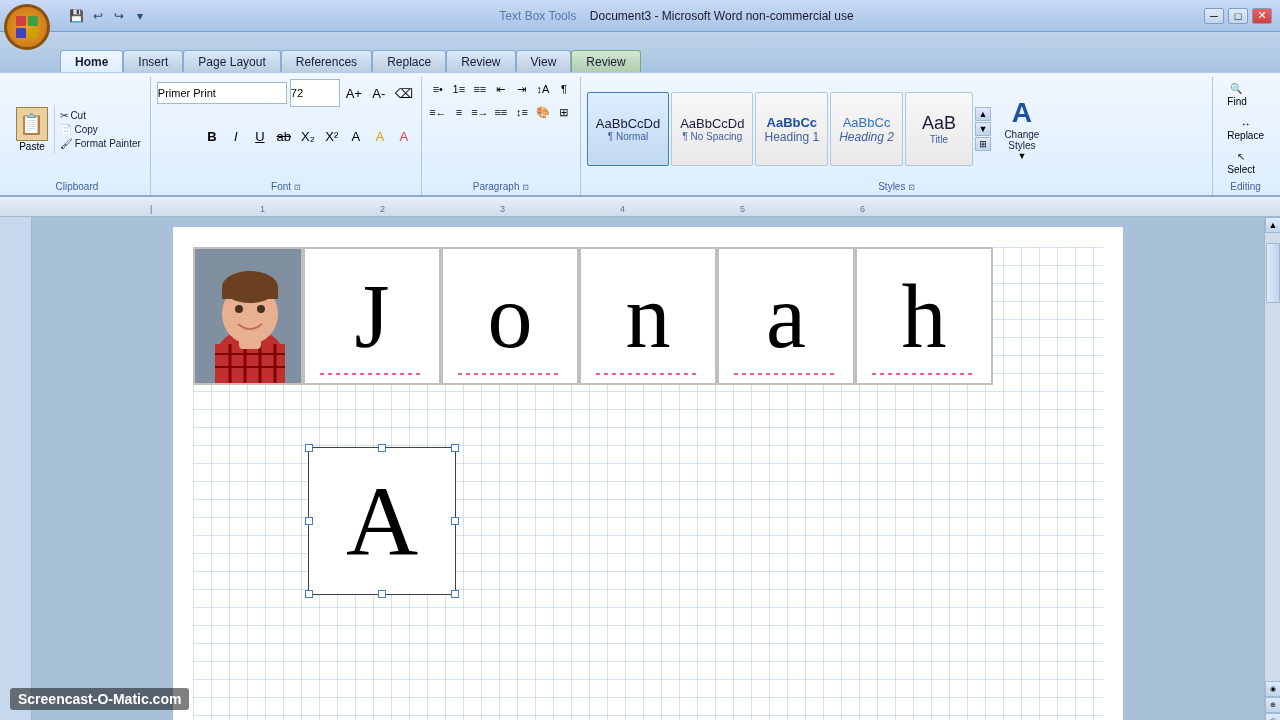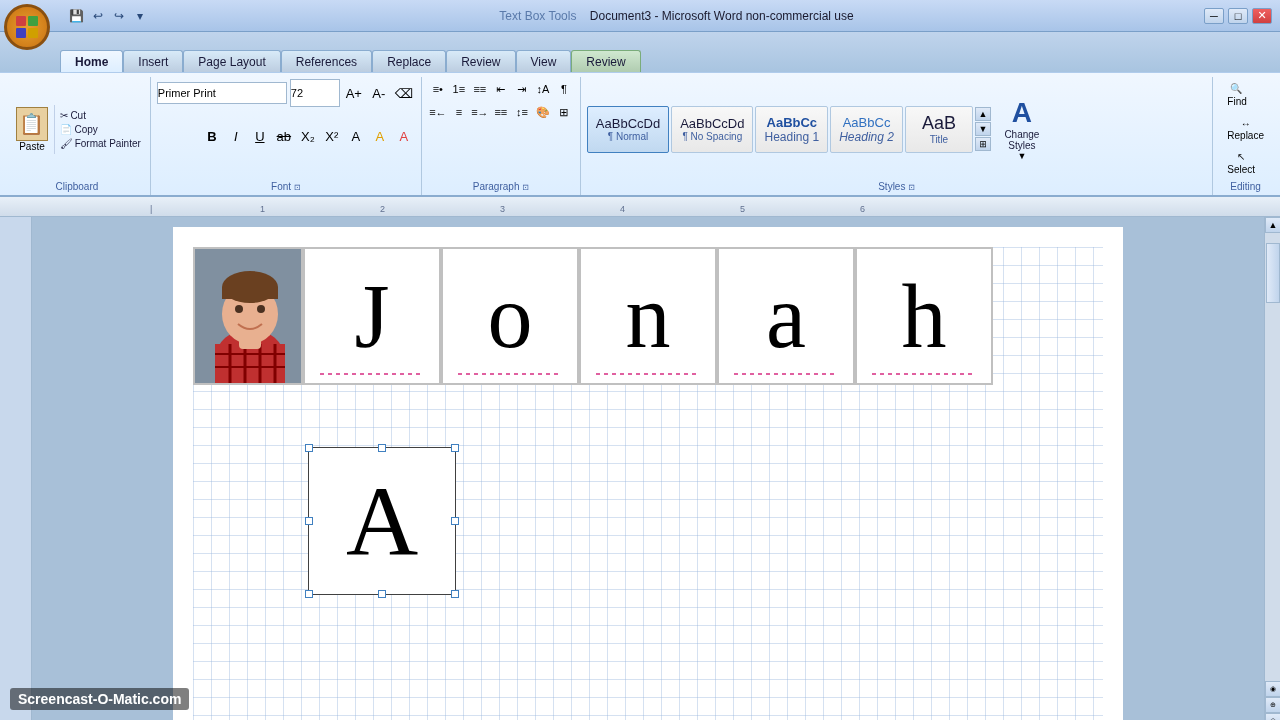--- a/index.html
+++ b/index.html
@@ -166,21 +166,21 @@
     .style-item {
       border: 1px solid #b0c8e0;
       padding: 4px 8px;
       cursor: pointer;
       background: linear-gradient(to bottom, #f8f8f8, #e8e8e8);
       border-radius: 2px;
       display: flex;
       flex-direction: column;
       align-items: center;
       min-width: 68px;
-      height: 47px;
+      height: 74px;
       justify-content: center;
     }
     .style-item.selected {
       border-color: #4080c0;
       background: linear-gradient(to bottom, #deeeff, #c0d8f0);
     }
 
     
     .editing-btn {
       display: flex;

